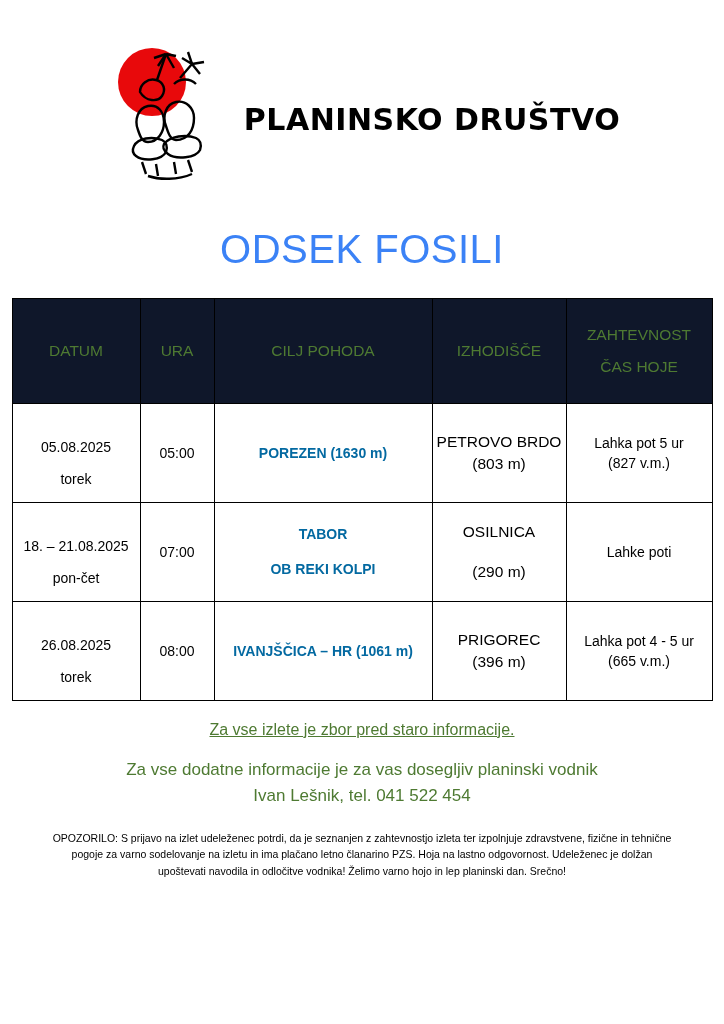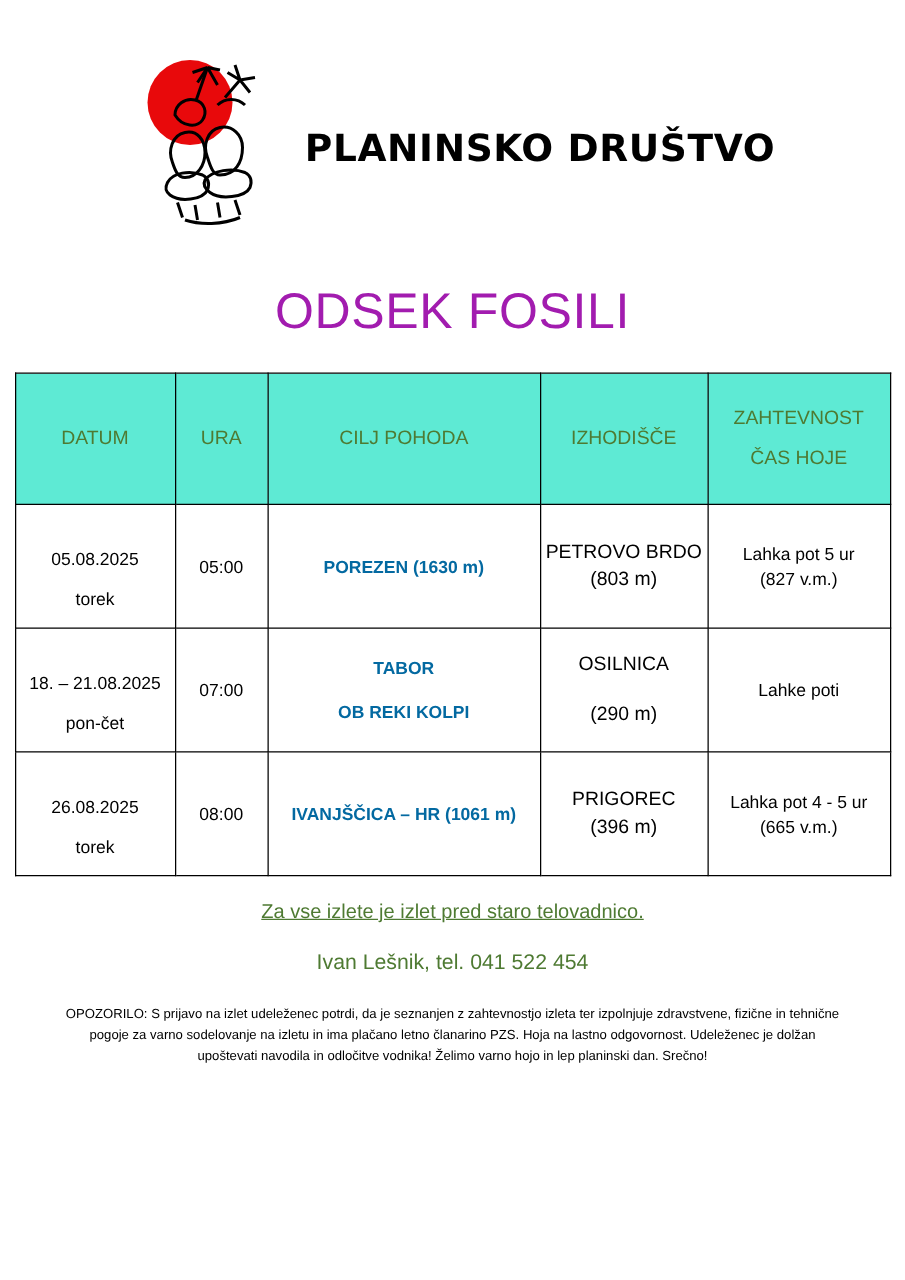--- a/index.html
+++ b/index.html
@@ -52,41 +52,41 @@
     line-height: 1.25;
     color: #000;
     white-space: nowrap;
   }
 
   
   .section-title {
     text-align: center;
     font-family: "Liberation Sans", sans-serif;
     font-size: 40px;
-    color: #a21caf;
+    color: #3b82f6;
     letter-spacing: 0.5px;
     margin-top: 28px;
     margin-bottom: 26px;
   }
 
   
   table.schedule {
     border-collapse: collapse;
     width: 700px;
     margin: 0 auto;
     table-layout: fixed;
   }
   table.schedule td, table.schedule th {
     border: 1px solid #000;
     vertical-align: middle;
     text-align: center;
     padding: 6px 4px;
   }
   thead td {
-    background: #5eead4;
+    background: #0f172a;
     color: #4e7a32;
     font-size: 15.5px;
     height: 92px;
     font-weight: normal;
   }
   thead td .hdr2 {
     display: block;
     margin-top: 14px;
   }
   tbody td {
@@ -247,19 +247,20 @@
           <span class="s2">(396 m)</span>
         </td>
         <td class="cell-req">
           <span class="r1">Lahka pot 4 - 5 ur</span>
           <span class="r2">(665 v.m.)</span>
         </td>
       </tr>
     </tbody>
   </table>
 
-  <div class="note-link">Za vse izlete je izlet pred staro telovadnico.</div>
+  <div class="note-link">Za vse izlete je zbor pred staro informacije.</div>
   <div class="info">
+    <div>Za vse dodatne informacije je za vas dosegljiv planinski vodnik</div>
     <div>Ivan Lešnik, tel. 041 522 454</div>
   </div>
   <div class="warning">OPOZORILO: S prijavo na izlet udeleženec potrdi, da je seznanjen z zahtevnostjo izleta ter izpolnjuje zdravstvene, fizične in tehnične pogoje za varno sodelovanje na izletu in ima plačano letno članarino PZS. Hoja na lastno odgovornost. Udeleženec je dolžan upoštevati navodila in odločitve vodnika! Želimo varno hojo in lep planinski dan. Srečno!</div>
 
 </div>
 
 </body></html>

